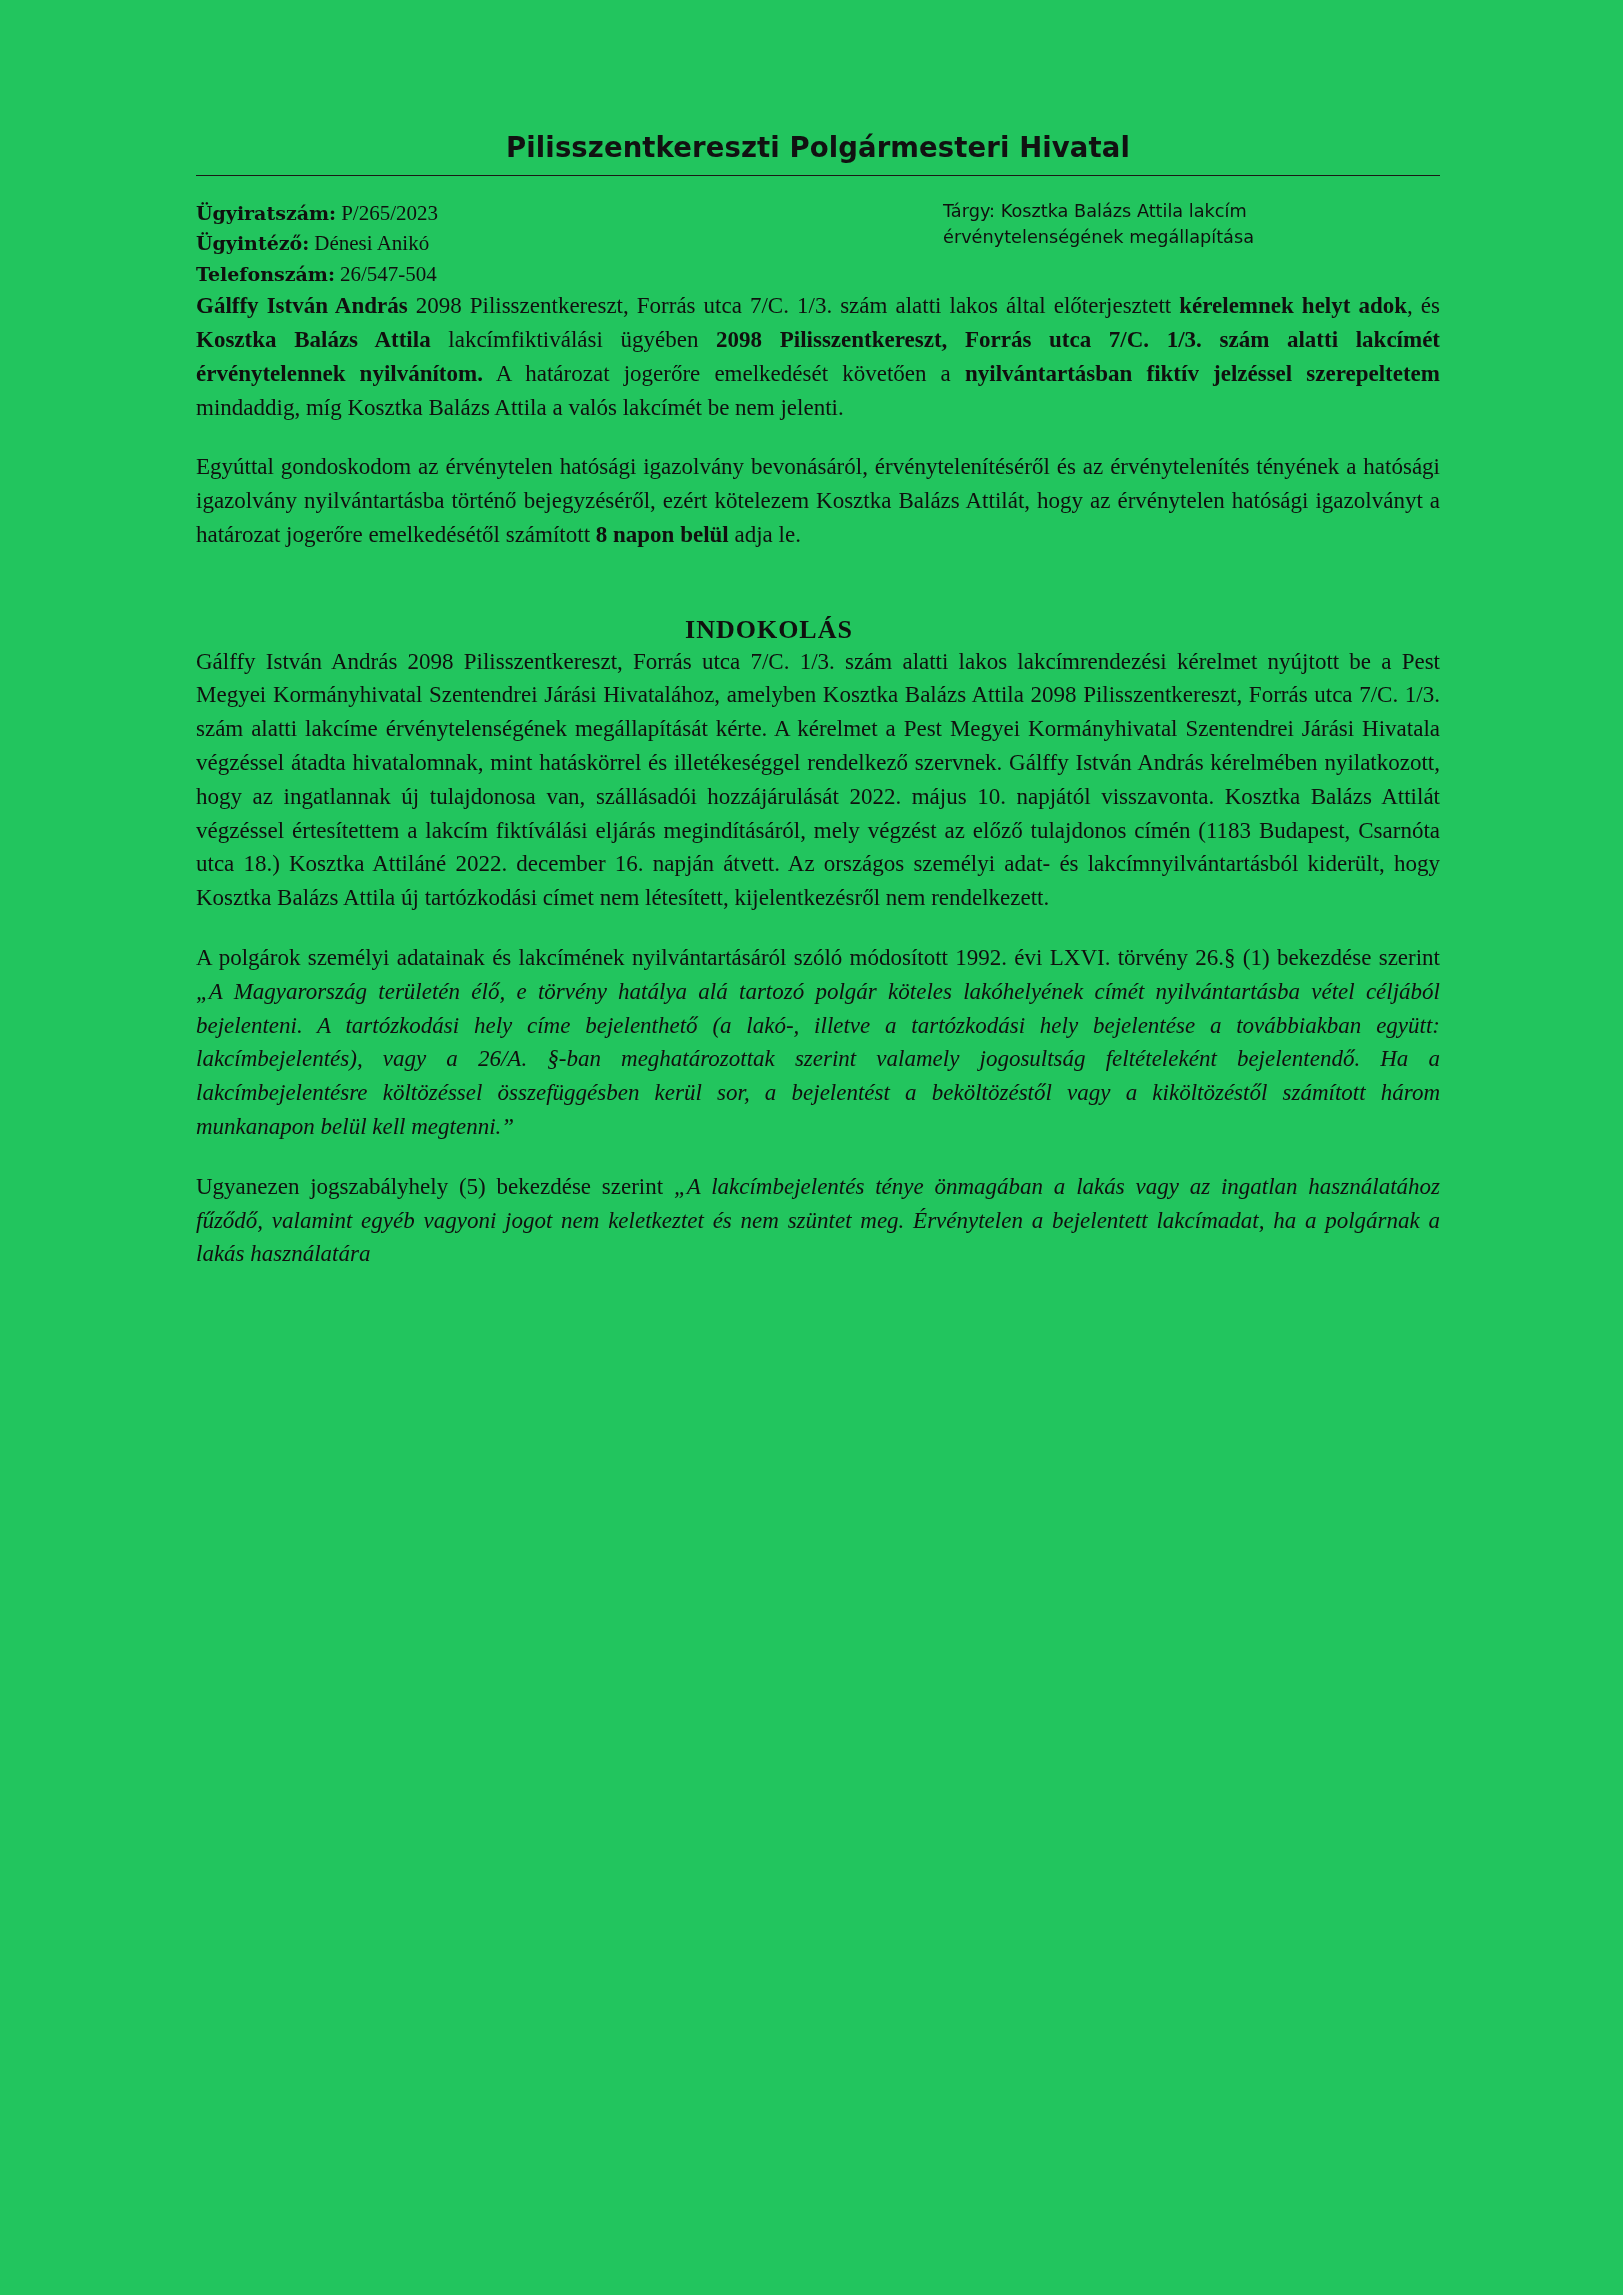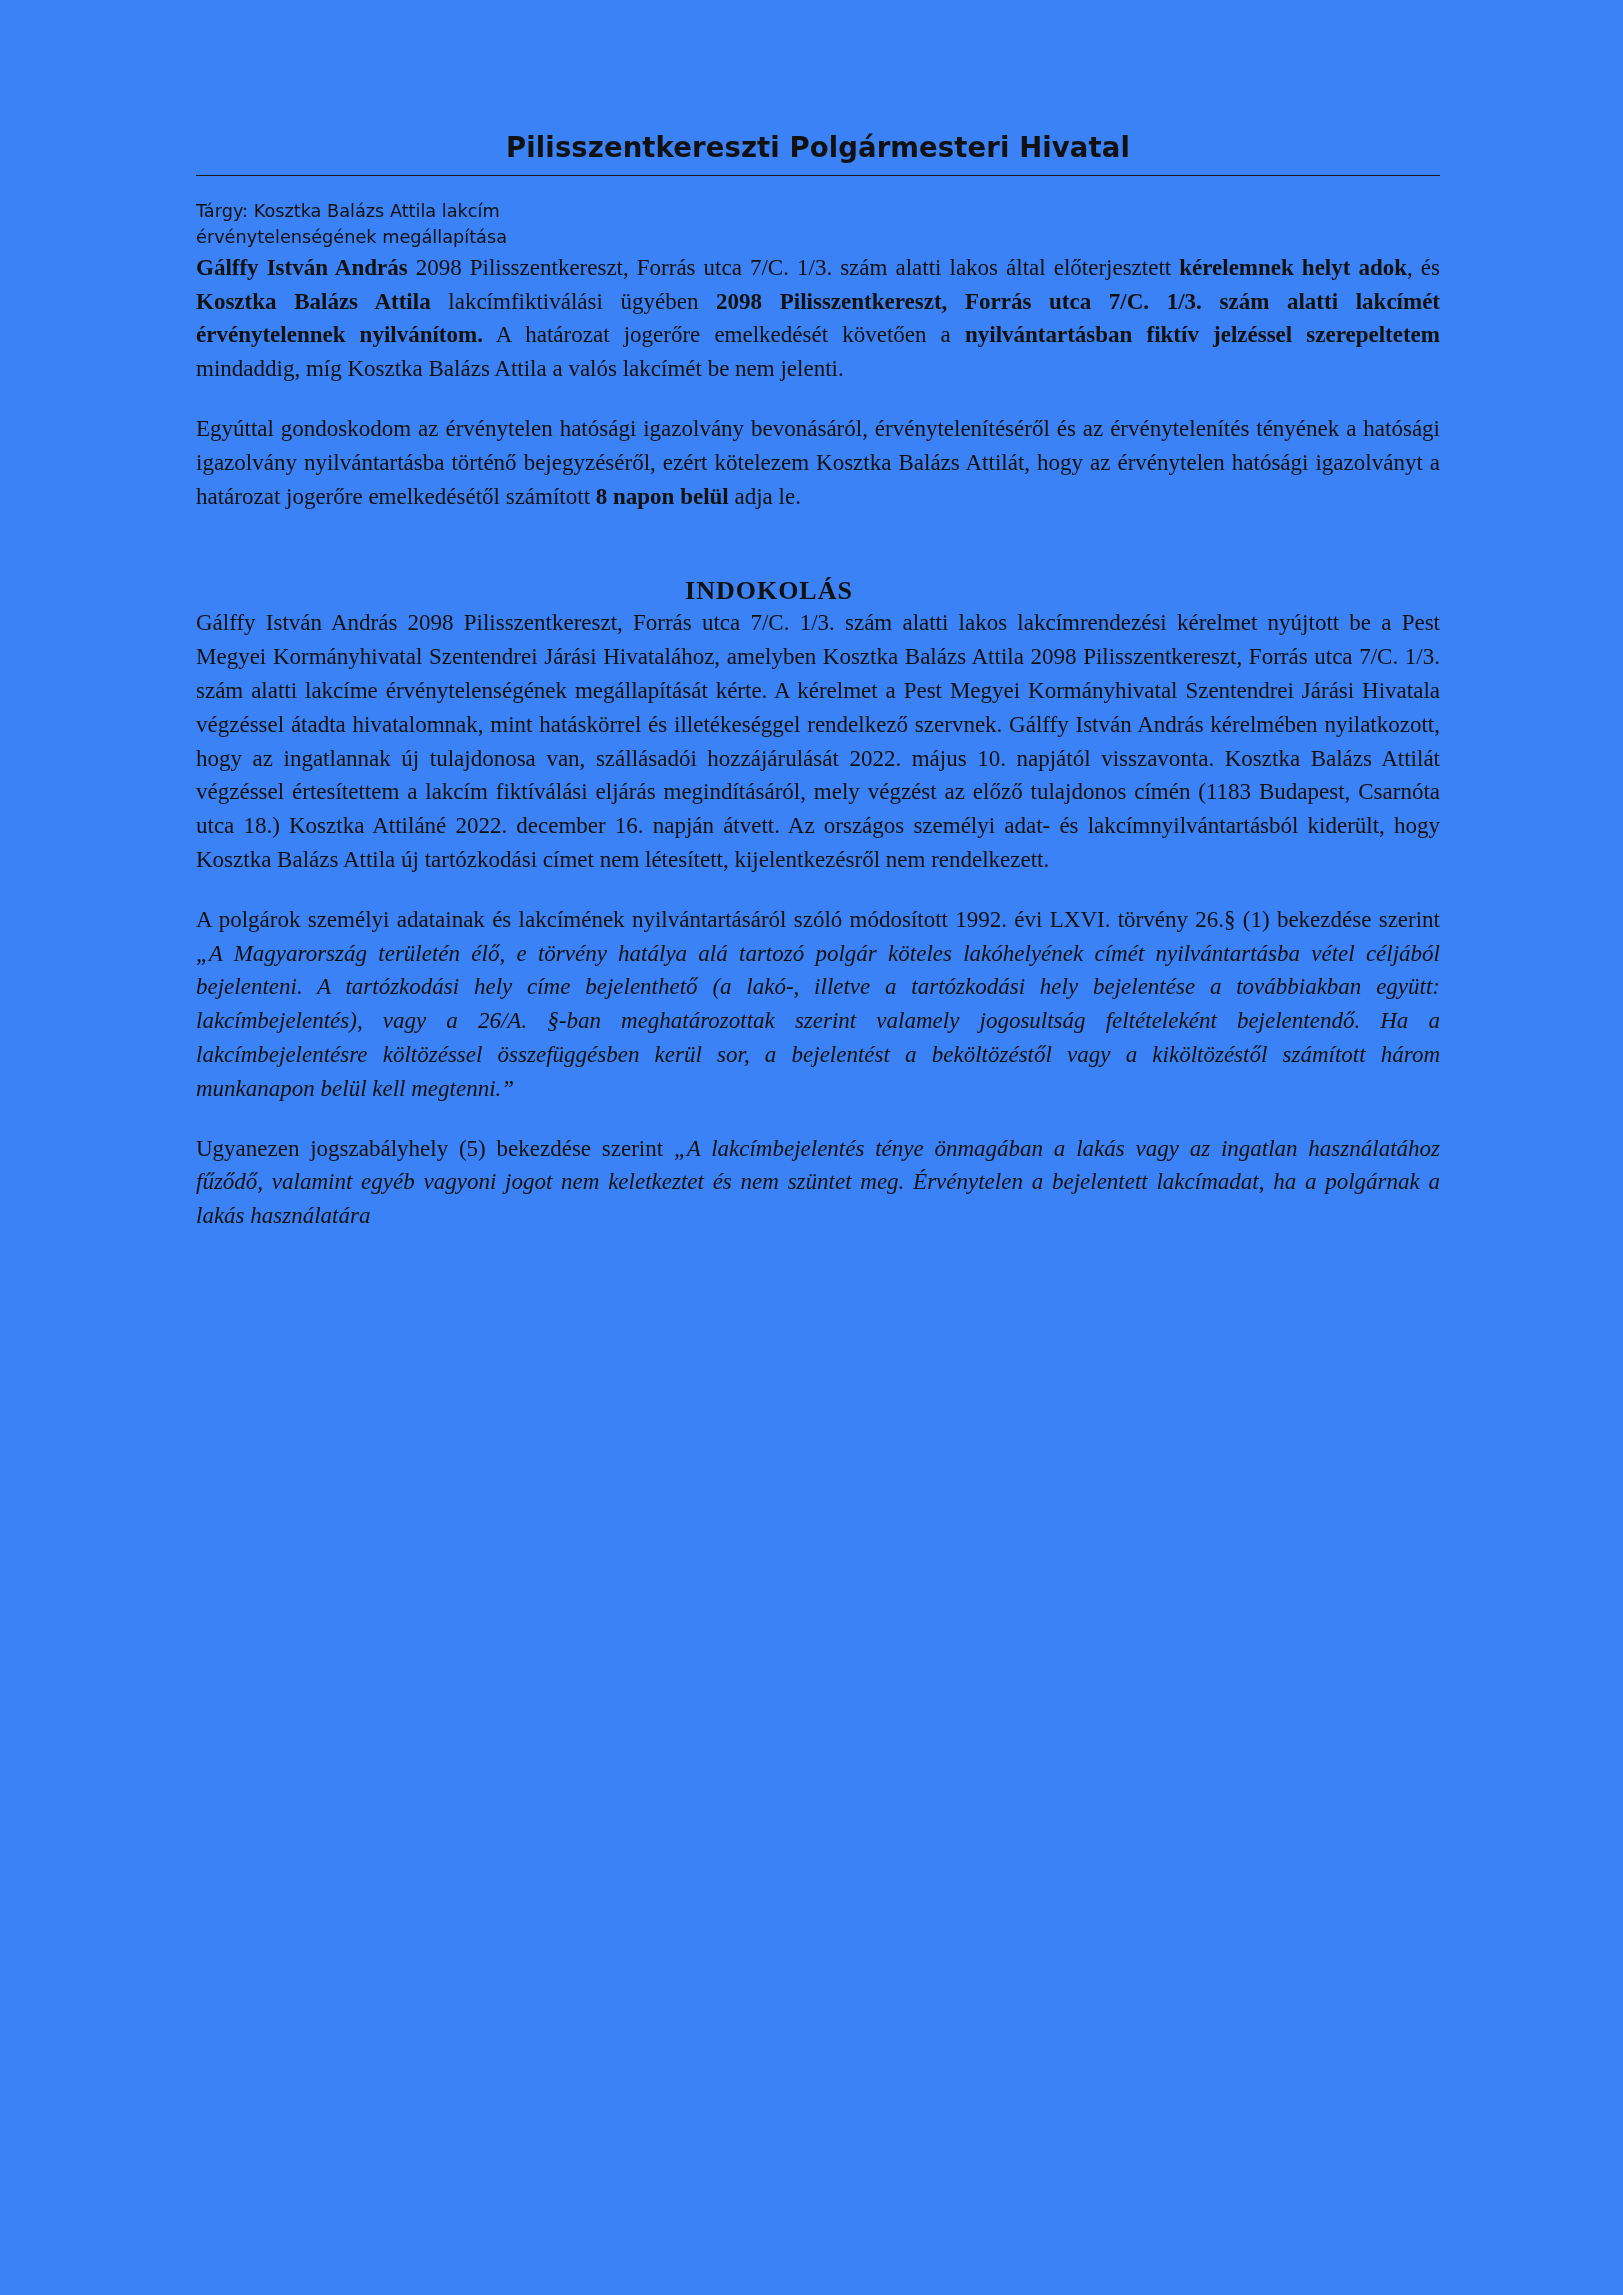--- a/index.html
+++ b/index.html
@@ -12,21 +12,21 @@
     height: 2295px;
     font-family: "Liberation Serif", serif;
     color: #10100e;
     position: relative;
     overflow: hidden;
   }
   .page {
     position: relative;
     width: 1623px;
     height: 2295px;
-    background: #3b82f6;
+    background: #22c55e;
     padding: 0;
     box-sizing: border-box;
   }
   .content {
     position: absolute;
     left: 196px;
     top: 131px;
     width: 1244px;
   }
 
@@ -130,20 +130,34 @@
 
 <div class="page">
   <div class="content">
 
     <div class="letterhead">
       <div class="letterhead-title">Pilisszentkereszti Polgármesteri Hivatal</div>
     </div>
     <hr class="rule">
 
     <div class="meta">
+      <div class="meta-left">
+        <div>
+          <span class="lbl">Ügyiratszám:</span>
+          <span class="val">P/265/2023</span>
+        </div>
+        <div>
+          <span class="lbl">Ügyintéző:</span>
+          <span class="val">Dénesi Anikó</span>
+        </div>
+        <div>
+          <span class="lbl">Telefonszám:</span>
+          <span class="val">26/547-504</span>
+        </div>
+      </div>
       <div class="meta-right">Tárgy: Kosztka Balázs Attila lakcím érvénytelenségének megállapítása</div>
     </div>
 
 
     <p class="body-par first-par"><b>Gálffy István András</b><span> 2098 Pilisszentkereszt, Forrás utca 7/C. 1/3. szám alatti lakos által előterjesztett </span><b>kérelemnek helyt adok</b><span>, és </span><b>Kosztka Balázs Attila</b><span> lakcímfiktiválási ügyében </span><b>2098 Pilisszentkereszt, Forrás utca 7/C. 1/3. szám alatti lakcímét érvénytelennek nyilvánítom.</b><span> A határozat jogerőre emelkedését követően a </span><b>nyilvántartásban fiktív jelzéssel szerepeltetem</b><span> mindaddig, míg Kosztka Balázs Attila a valós lakcímét be nem jelenti.</span></p>
 
     <p class="body-par spaced-top"><span>Egyúttal gondoskodom az érvénytelen hatósági igazolvány bevonásáról, érvénytelenítéséről és az érvénytelenítés tényének a hatósági igazolvány nyilvántartásba történő bejegyzéséről, ezért kötelezem Kosztka Balázs Attilát, hogy az érvénytelen hatósági igazolványt a határozat jogerőre emelkedésétől számított </span><b>8 napon belül</b><span> adja le.</span></p>
 
 
     <h2 class="doc-heading">INDOKOLÁS</h2>

